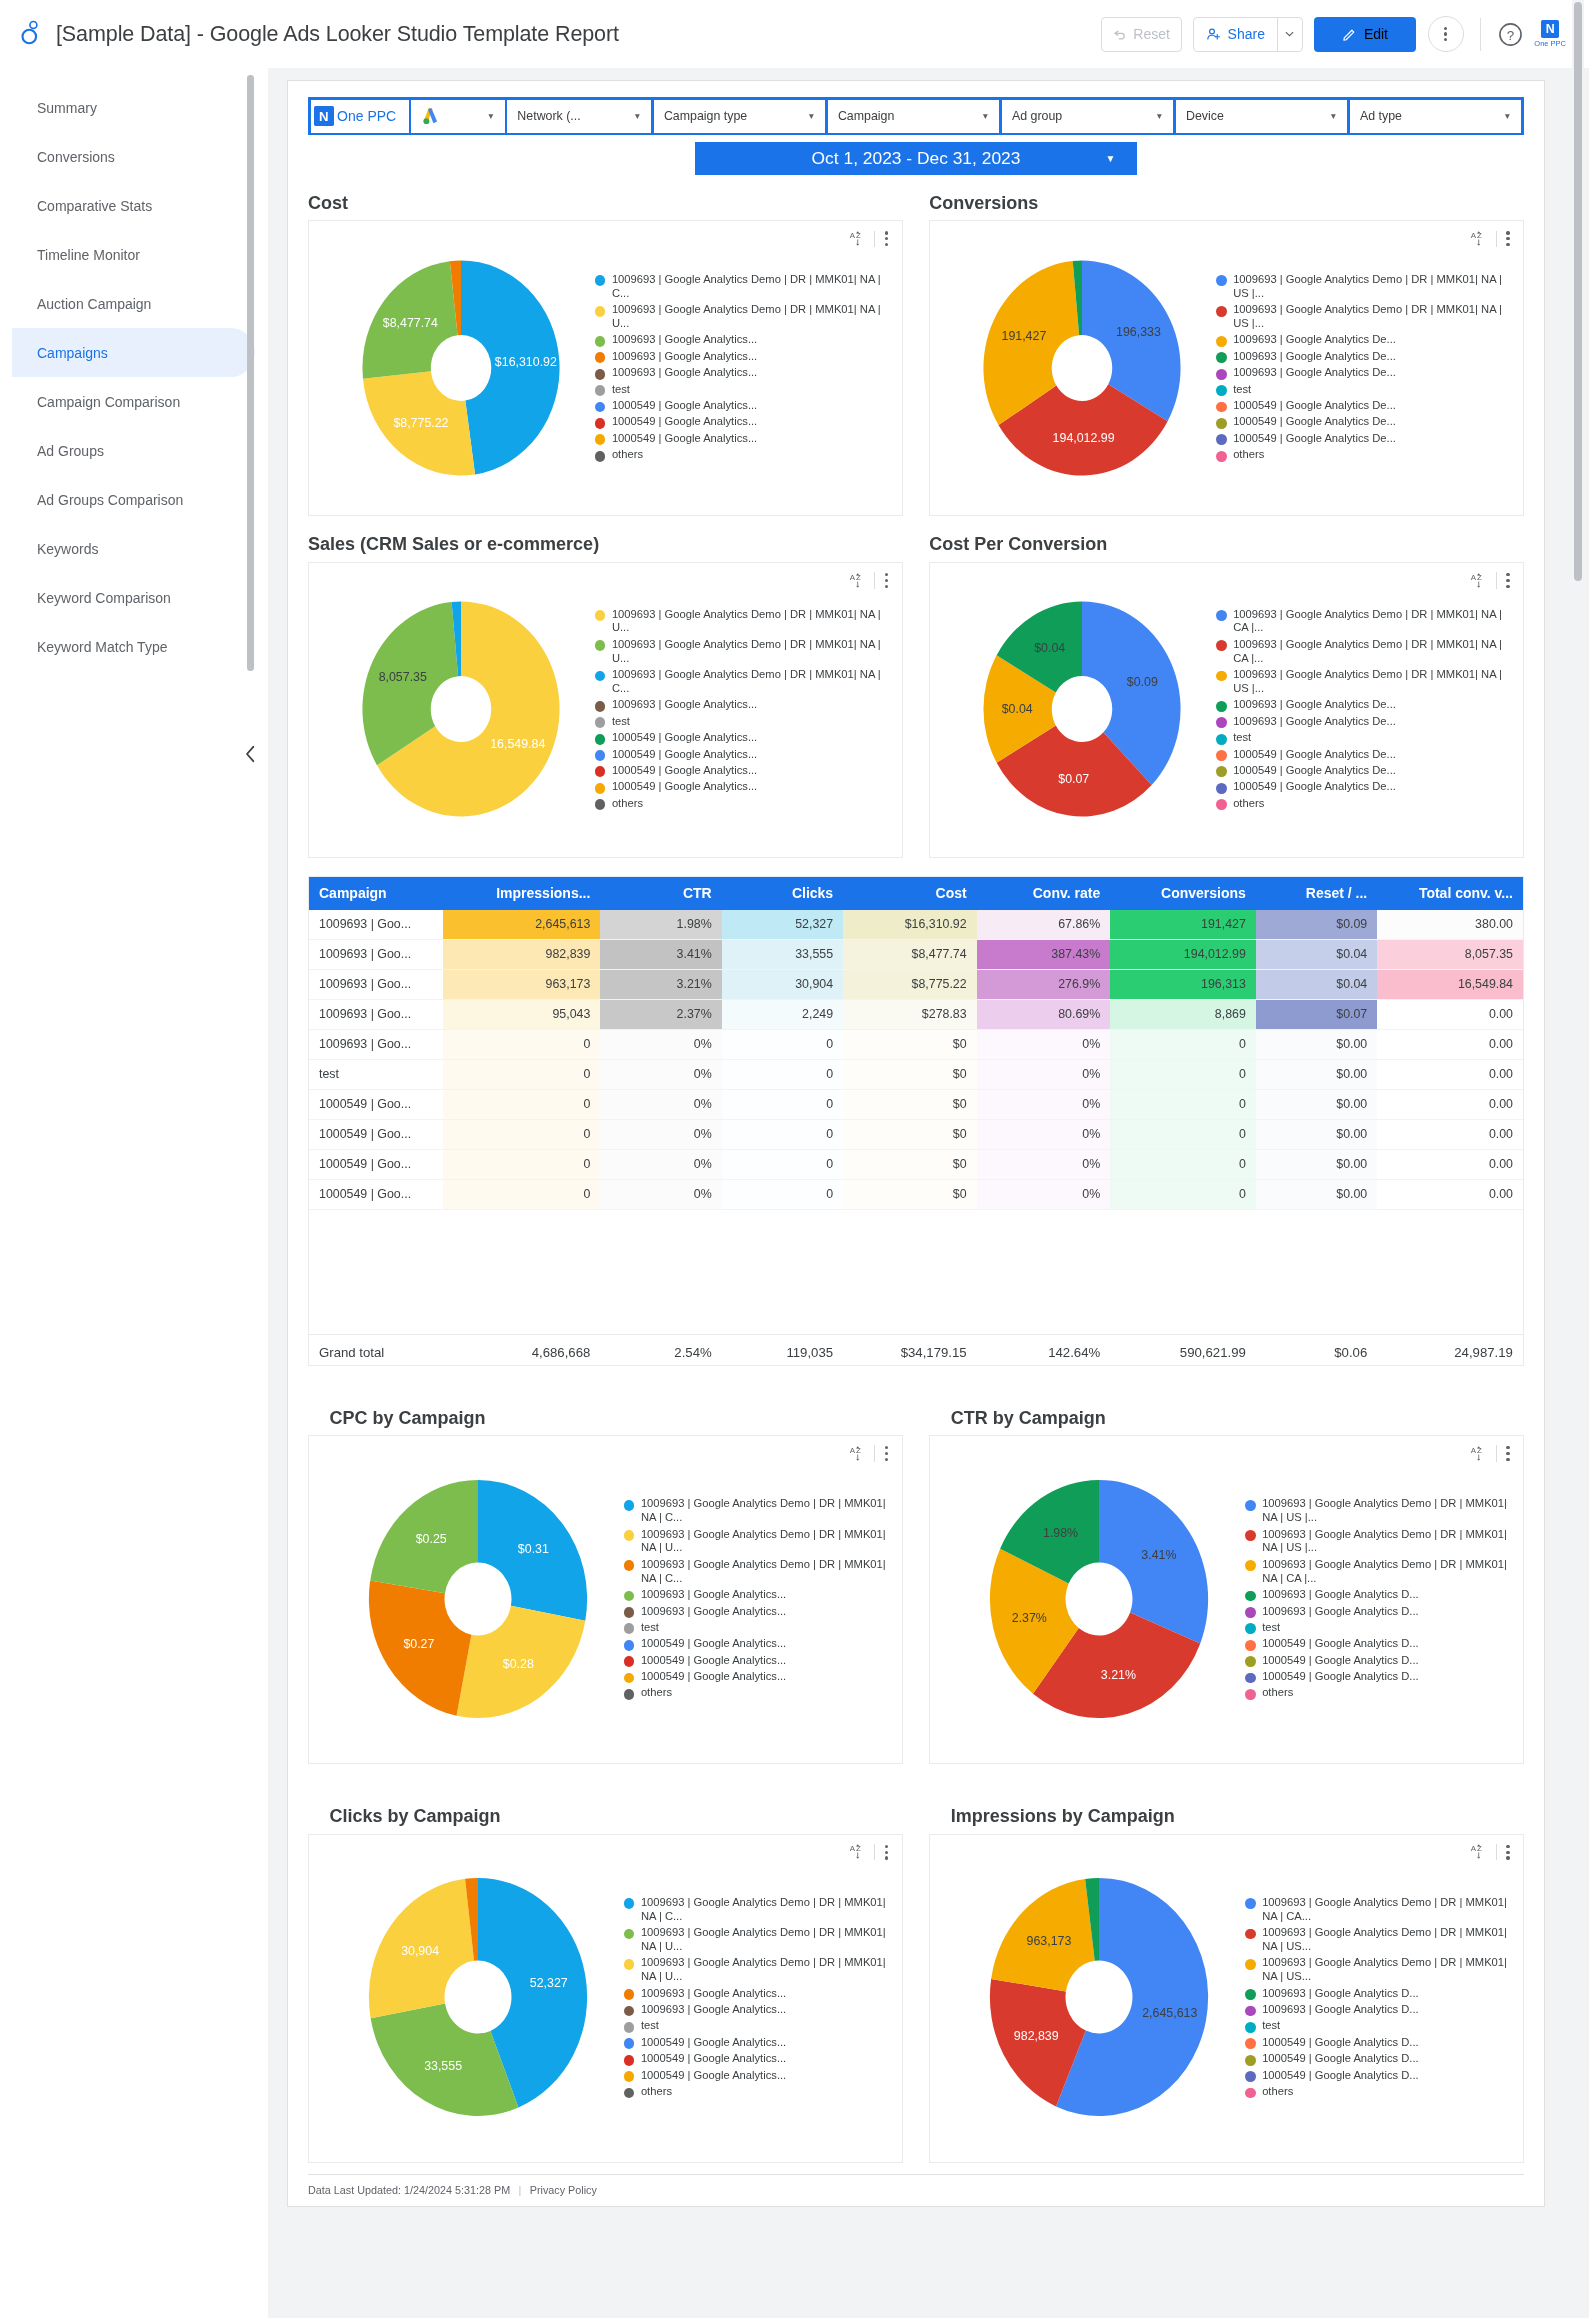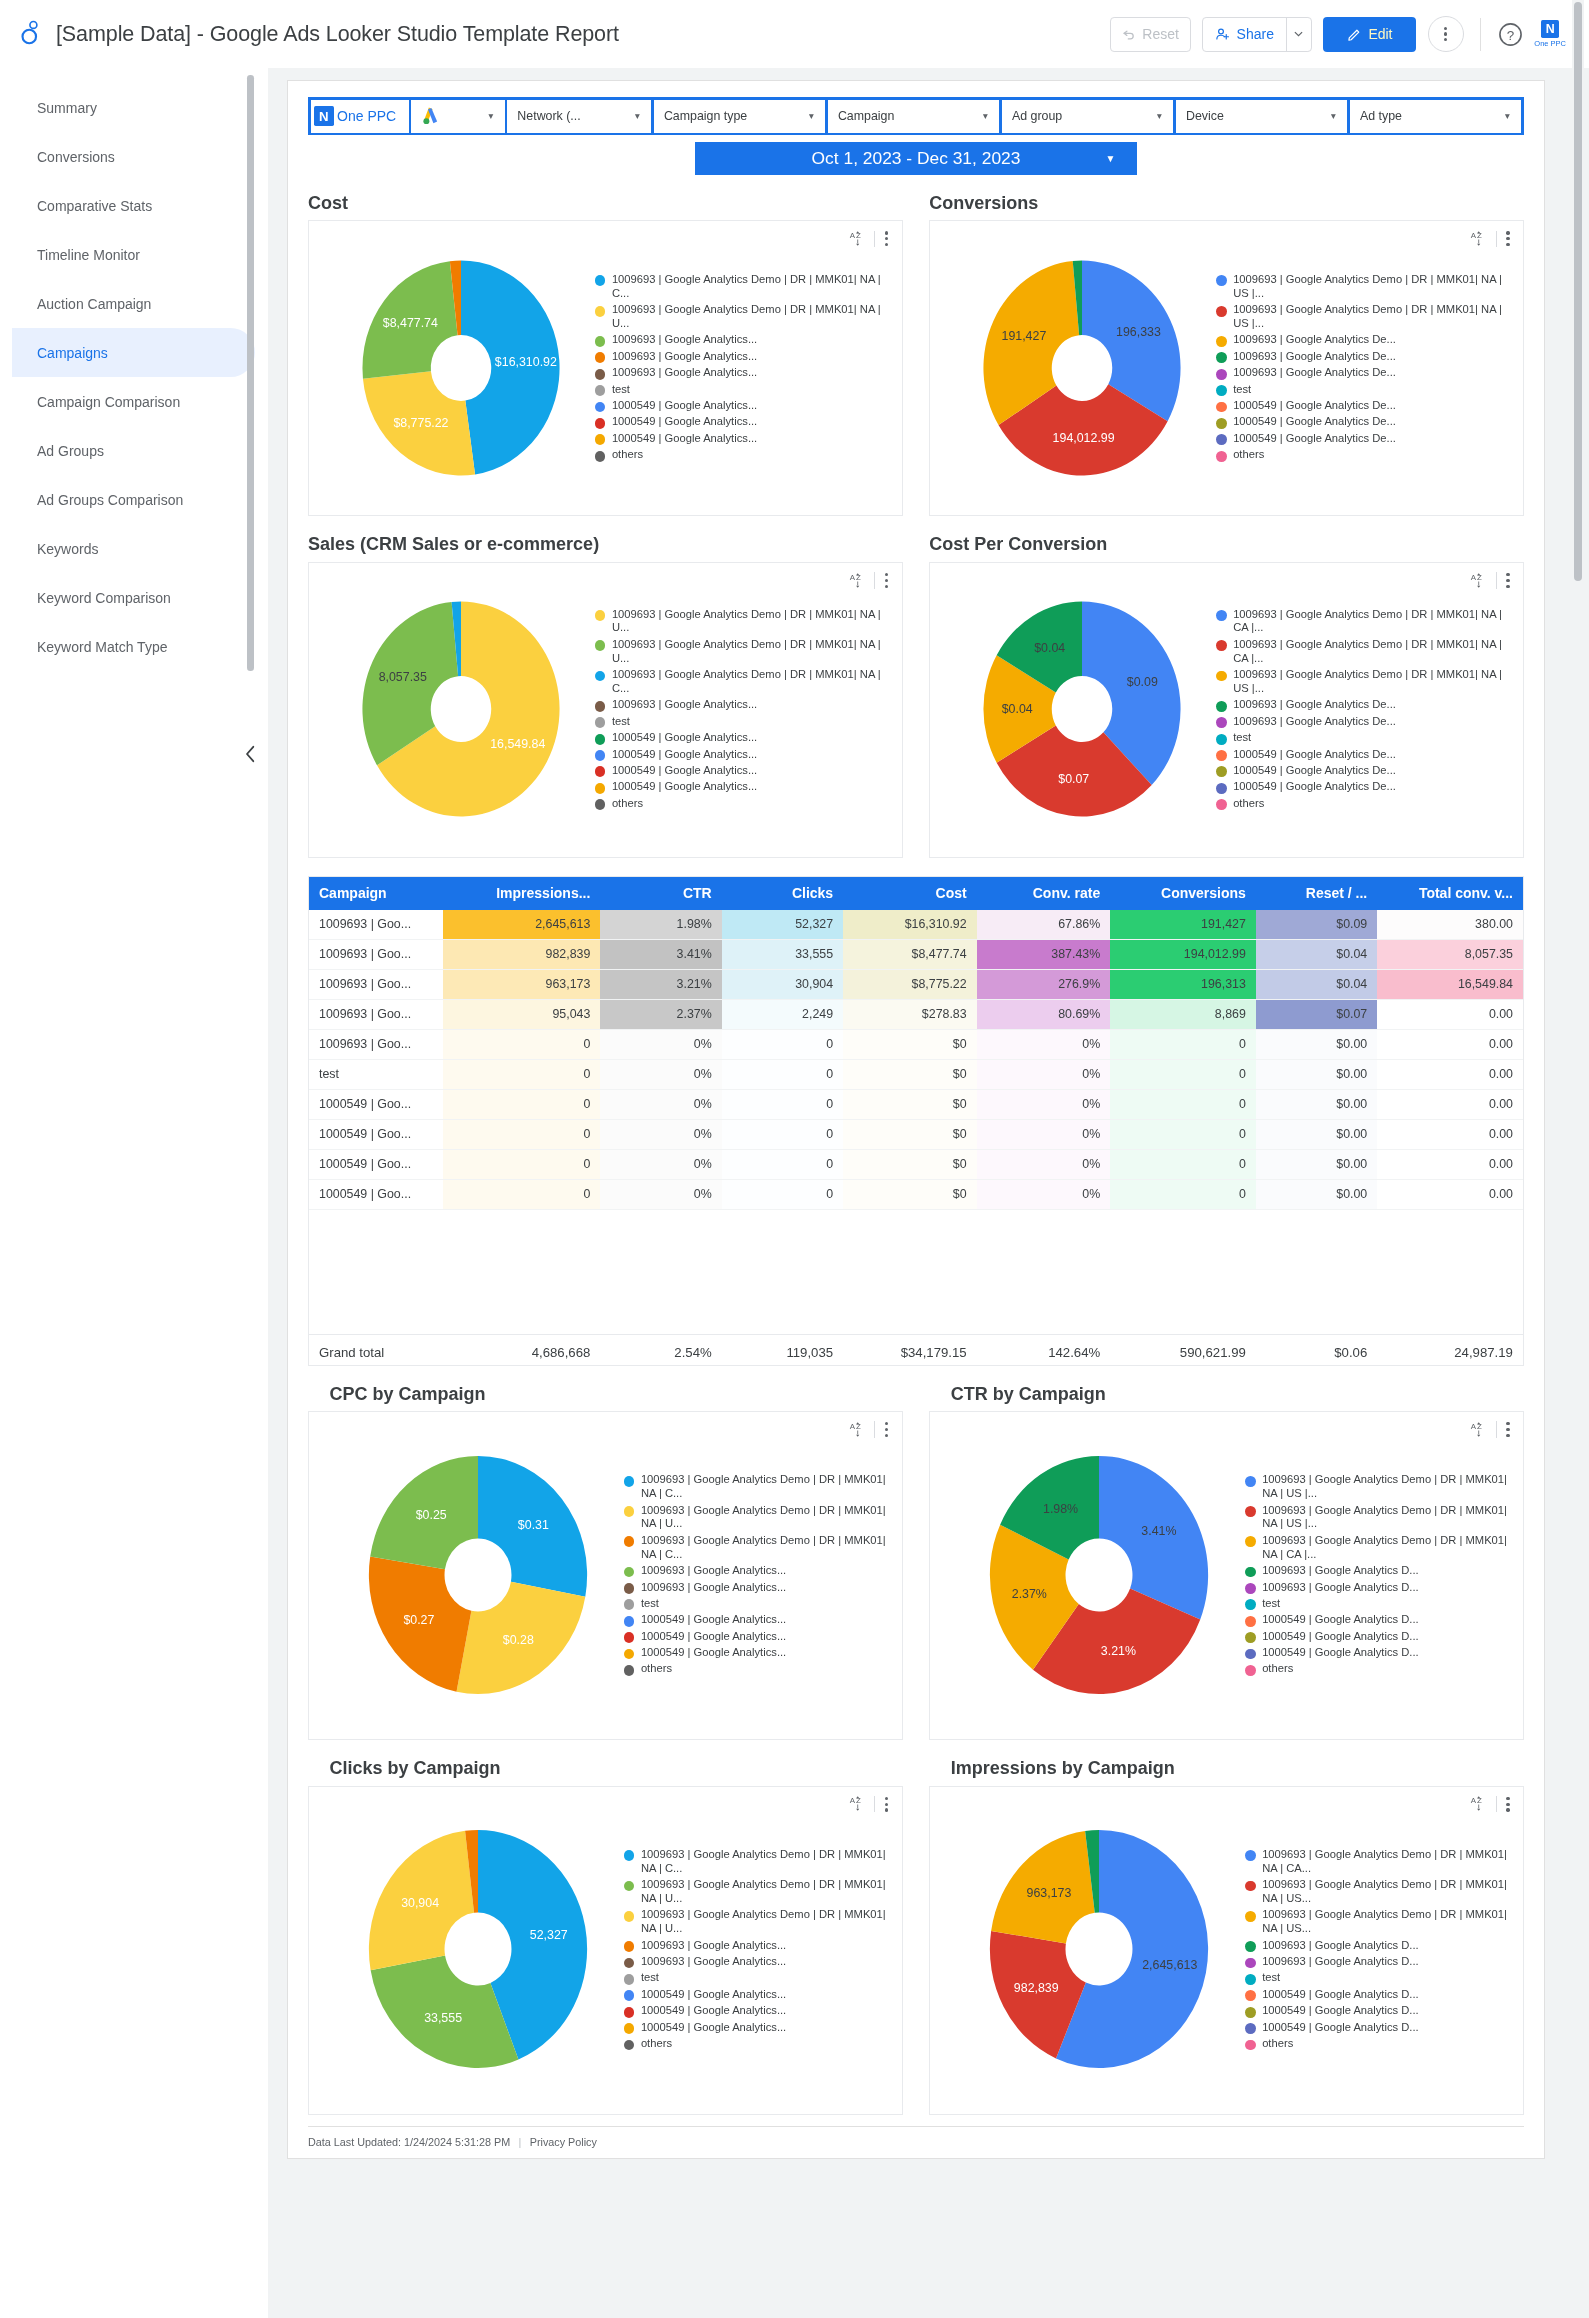--- a/index.html
+++ b/index.html
@@ -69,23 +69,23 @@
     cursor: pointer;
     text-align: center;
   }
   .btn-share-caret {
     width: 25px;
     border-left: 0.8px solid #dadce0;
     display: flex; align-items: center; justify-content: center;
     cursor: pointer;
   }
   .btn-edit {
-    width: 93px;
+    width: 102px;
     background: #1a73e8;
-    color: #fef9c3;
+    color: #000000;
     border: none;
   }
   .icon-round {
     width: 36px; height: 36px;
     border-radius: 50%;
     border: 0.8px solid #dadce0;
     display: flex; align-items: center; justify-content: center;
     cursor: pointer;
     background: #fff;
   }
@@ -223,21 +223,21 @@
   }
   .daterange .caret { position: absolute; right: 21.5px; color: #fff; font-size: 10px; }
 
   
   .chart-row { display: flex; gap: 26.5px; margin-top: 18px; }
   .chart-block { flex: 1; min-width: 0; }
   .chart-title {
     font-size: 18px; font-weight: bold; color: #3c4043;
     margin-bottom: 6.6px;
   }
-  .chart-title.indent { margin-left: 21.5px; }
+  .chart-title.indent { margin-left: 21.5px; margin-top: 24px; }
   .card {
     border: 0.8px solid #e8eaed;
     background: #fff;
     padding: 8.3px 10px 10px 10px;
     position: relative;
     height: 296px;
   }
   .card.tall { height: 329px; }
   .card-tools {
     position: absolute;

